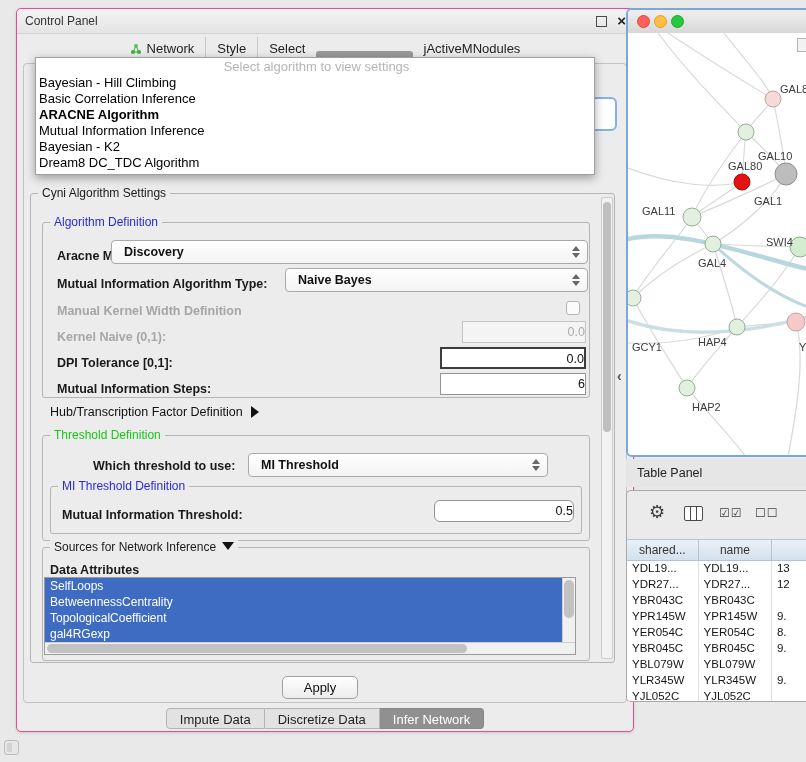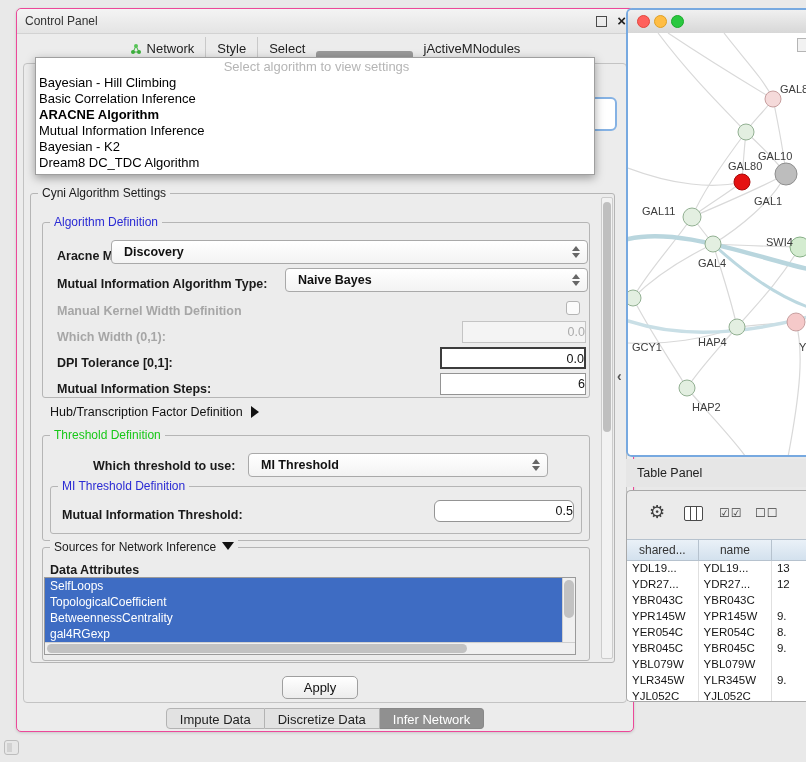--- a/index.html
+++ b/index.html
@@ -161,21 +161,21 @@
       <span class="combo-text">Naive Bayes</span>
       <span class="combo-arrows">
           <span class="tri-up"></span>
           <span class="tri-down"></span>
         </span>
     </div>
 
     <span class="fld-label disabled" style="left:40px;top:295px;">Manual Kernel Width Definition</span>
     <span class="checkbox" style="left:549px;top:292px;"></span>
 
-    <span class="fld-label disabled" style="left:40px;top:321px;">Which Width (0,1):</span>
+    <span class="fld-label disabled" style="left:40px;top:321px;">Kernel Naive (0,1):</span>
     <div class="tfield disabled" style="left:445px;top:312px;width:124px;">0.0</div>
 
     <span class="fld-label" style="left:40px;top:347px;">DPI Tolerance [0,1]:</span>
     <div class="tfield focused" style="left:423px;top:338px;width:146px;">0.0</div>
 
     <span class="fld-label" style="left:40px;top:373px;">Mutual Information Steps:</span>
     <div class="tfield" style="left:423px;top:364px;width:146px;">6</div>
 
     <span class="fld-label plain" style="left:33px;top:396px;font-size:12.5px;"><span>Hub/Transcription Factor Definition</span><span class="tri-right"></span></span>
 
@@ -195,22 +195,22 @@
     <span class="group-title gt-blue" style="left:41px;top:470px;">MI Threshold Definition</span>
     <span class="fld-label" style="left:45px;top:499px;">Mutual Information Threshold:</span>
     <div class="tfield" style="left:417px;top:491px;width:140px;border-radius:6px;">0.5</div>
 
     <div class="groupbox" style="left:25px;top:538px;width:546px;height:112px;"></div>
     <span class="group-title gt-black" style="left:33px;top:531px;"><span>Sources for Network Inference</span><span class="tri-dn"></span></span>
     <span class="fld-label" style="left:33px;top:554px;">Data Attributes</span>
 
     <div id="attr-list">
       <div class="attr-item">SelfLoops</div>
+      <div class="attr-item">BetweennessCentrality</div>
       <div class="attr-item">TopologicalCoefficient</div>
-      <div class="attr-item">BetweennessCentrality</div>
       <div class="attr-item">gal4RGexp</div>
       <div id="attr-vscroll">
           <div id="attr-vthumb"></div>
         </div>
       <div id="attr-hscroll">
           <div id="attr-hthumb"></div>
         </div>
     </div>
 
     <div id="main-vscroll">

